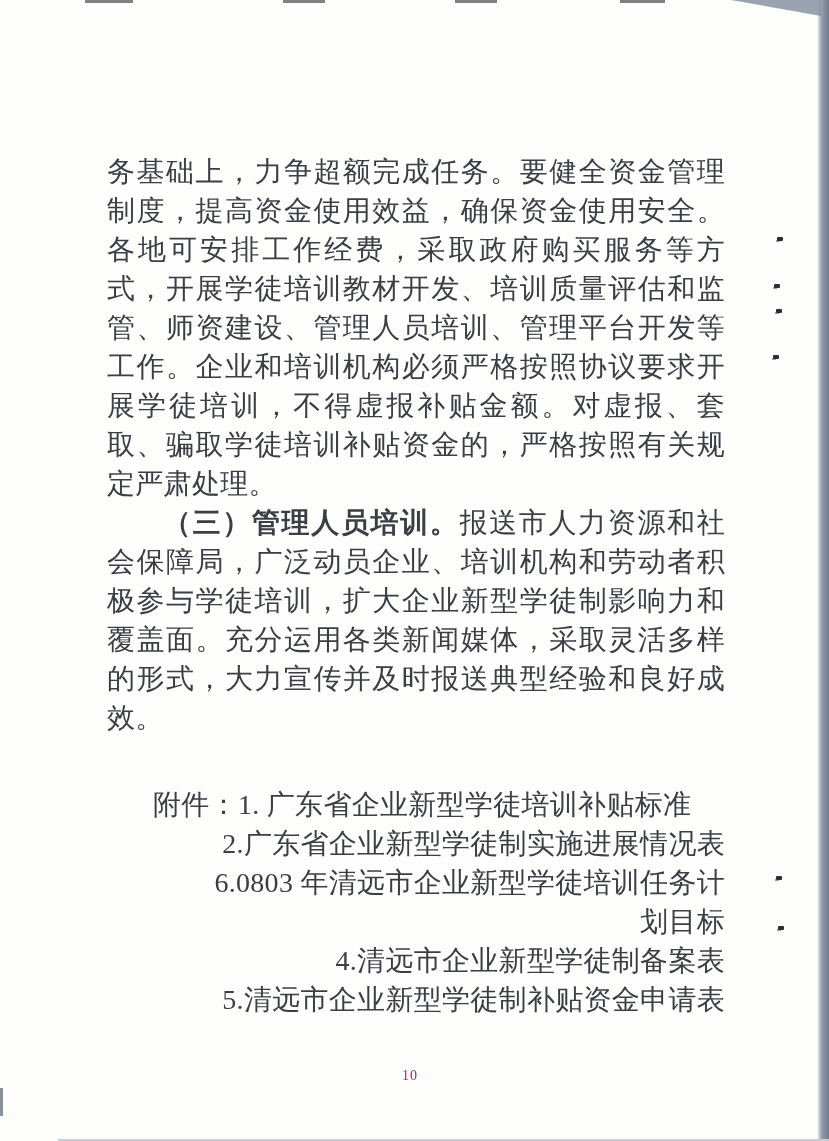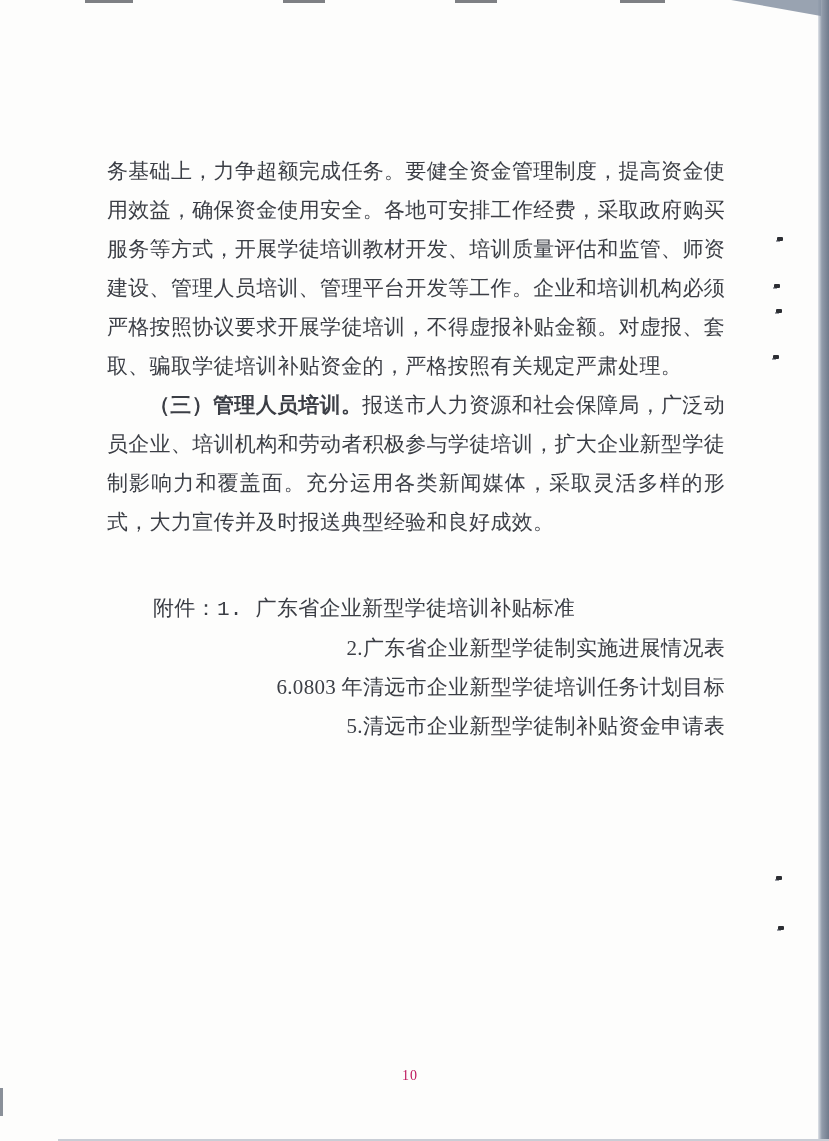--- a/index.html
+++ b/index.html
@@ -15,34 +15,33 @@
     overflow: hidden;
     font-family: "Liberation Serif", "DejaVu Serif", serif;
     color: #3b3e45;
   }
   
   .content {
     position: absolute;
     left: 107px;
     top: 152px;
     width: 618px;
-    font-size: 21px;
+    font-size: 28px;
     line-height: 39px;
     text-align: justify;
     letter-spacing: 0.3px;
   }
   .para { margin: 0; }
   .para.indent { text-indent: 2em; }
   .para .lead { font-weight: 700; }
   .attachments { margin-top: 48px; }
   .att-first {
     display: flex;
     margin-left: 46px;
     text-align: center;
-    font-family: Liberation Mono, monospace;
   }
   .att-label { white-space: nowrap; }
   .att-item {
     margin-left: 106px;
     text-align: right;
   }
   .page-number {
     position: absolute;
     top: 1068px;
     left: 0;
@@ -117,20 +116,21 @@
       <span class="lead">（三）管理人员培训。</span><span>报送市人力资源和社会保障局，广泛动员企业、培训机构和劳动者积极参与学徒培训，扩大企业新型学徒制影响力和覆盖面。充分运用各类新闻媒体，采取灵活多样的形式，大力宣传并及时报送典型经验和良好成效。</span>
     </p>
 
     <div class="attachments">
       <div class="att-first">
         <span class="att-label">附件：</span>
         <span>1. 广东省企业新型学徒培训补贴标准</span>
       </div>
       <div class="att-item">2.广东省企业新型学徒制实施进展情况表</div>
       <div class="att-item">6.0803 年清远市企业新型学徒培训任务计划目标</div>
+      <div class="att-item">4.清远市企业新型学徒制备案表</div>
       <div class="att-item">5.清远市企业新型学徒制补贴资金申请表</div>
     </div>
   </div>
 
   <div class="page-number">10</div>
 
   <div class="edge-shadow-right"></div>
   <div class="corner-shadow"></div>
   <div class="top-dash dash-1"></div>
   <div class="top-dash dash-2"></div>

